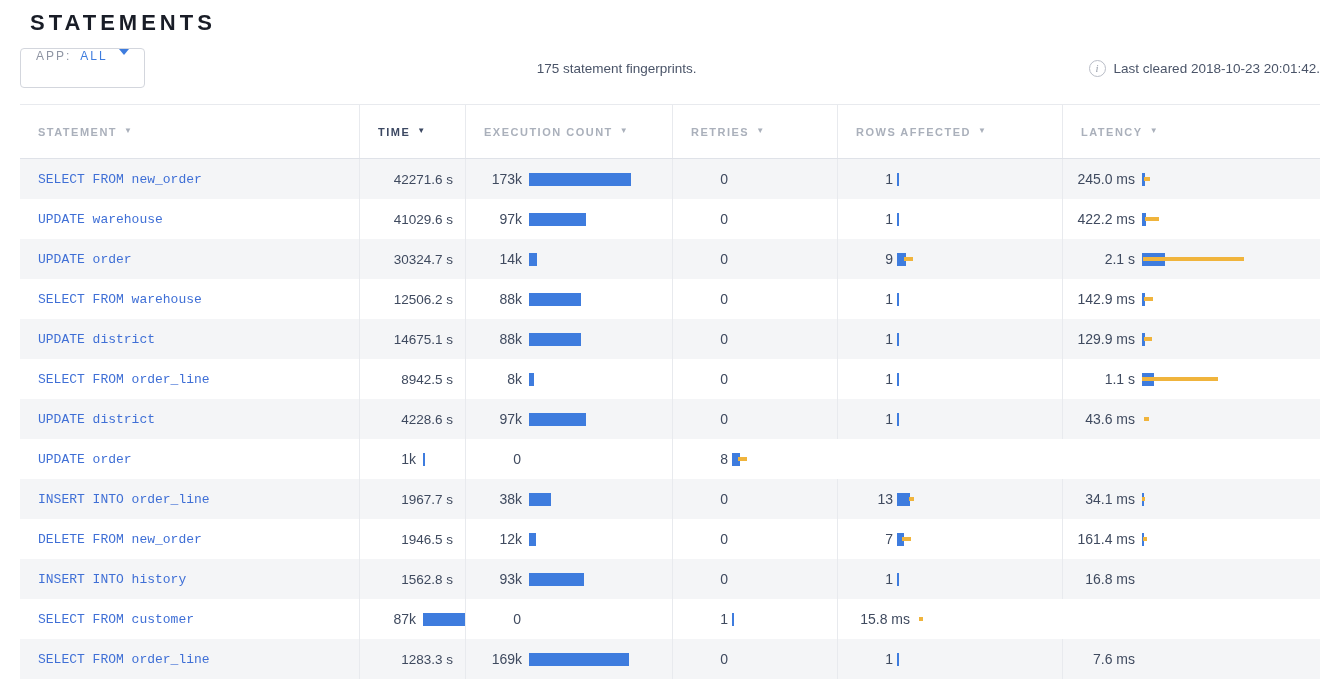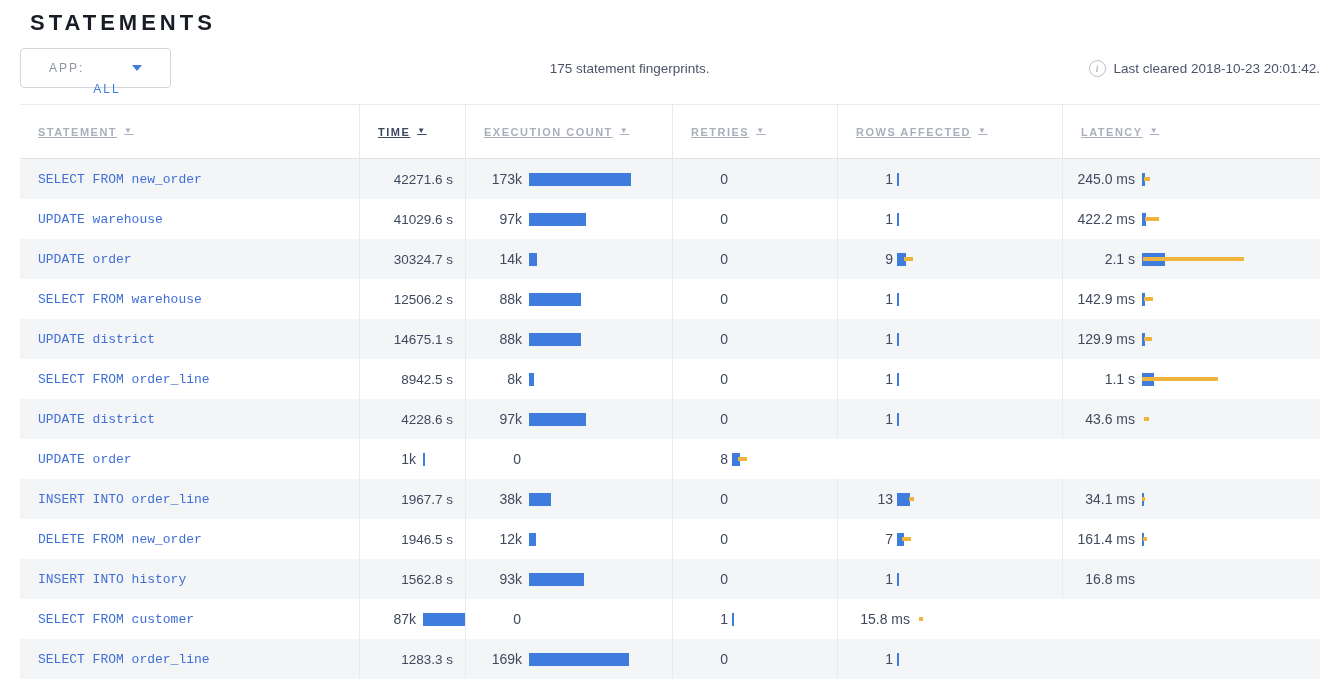--- a/index.html
+++ b/index.html
@@ -13,27 +13,27 @@
   .page-title {
     margin:10px 0 0 30px;
     font-size:22px; font-weight:700; letter-spacing:4px;
     color:#191d27;
   }
   .toolbar {
     display:flex; align-items:center;
     margin:12px 16px 0 20px; height:40px;
   }
   .app-filter {
-    height:40px; display:flex; align-items:center; gap:9px;
-    padding:0 28px; border:1px solid #d3d6dd; border-radius:4px;
+    height:40px; display:flex; align-items:flex-start; gap:9px;
+    padding:0 15px; border:1px solid #d3d6dd; border-radius:4px;
     font-size:12px; letter-spacing:2px; cursor:pointer; background:#fff;
     flex:0 0 auto;
   }
   .app-filter .lbl { color:#8f95a3; }
-  .app-filter .val { color:var(--accent-blue);margin-top:41px; }
+  .app-filter .val { color:var(--accent-blue); }
   .caret-down {
     width:0; height:0; margin-left:2px;
     border-left:5px solid transparent; border-right:5px solid transparent;
     border-top:6px solid var(--accent-blue);
   }
   .summary {
     flex:1 1 auto; text-align:center;
     font-size:13.5px; color:#4a5468;
   }
   .last-cleared {
@@ -57,21 +57,21 @@
   .cell {
     display:flex; align-items:center; height:100%;
     border-right:1px solid #e8eaee;
     overflow:hidden;
   }
   .cell:last-child { border-right:none; }
   .thead { height:54px; border-bottom:1px solid #dfe2e8; background:#fff; }
   .th {
     font-size:11px; font-weight:700; letter-spacing:1.5px;
     color:var(--header-inactive);
-    padding-left:18px; gap:7px; cursor:pointer; user-select:none;text-decoration:underline;
+    padding-left:18px; gap:7px; cursor:pointer; user-select:none;
   }
   .th.active { color:var(--header-active); }
   .th .arrow { font-size:8px; transform:translateY(-1px); }
   .tbody .grid-row { height:40px; }
   .tbody .grid-row:nth-child(odd) { background:var(--stripe); }
   .stmt-cell { padding-left:18px;text-align:right; }
   .stmt-link {
     font-family:"Liberation Mono","DejaVu Sans Mono",monospace;
     font-size:13px; color:var(--link-blue);
     text-decoration:none; cursor:pointer; white-space:nowrap;
@@ -503,15 +503,19 @@
         </div>
         <div class="cell metric-cell retries">
           <span class="num">0</span>
         </div>
         <div class="cell metric-cell rowsaff">
           <span class="num">1</span>
           <span class="barwrap">
             <span class="bar-blue" style="width: 2px;"></span>
           </span>
         </div>
+        <div class="cell metric-cell latency">
+          <span class="num">7.6 ms</span>
+          <span class="barwrap"></span>
+        </div>
       </div>
     </div>
 </div>
 
 </body></html>

